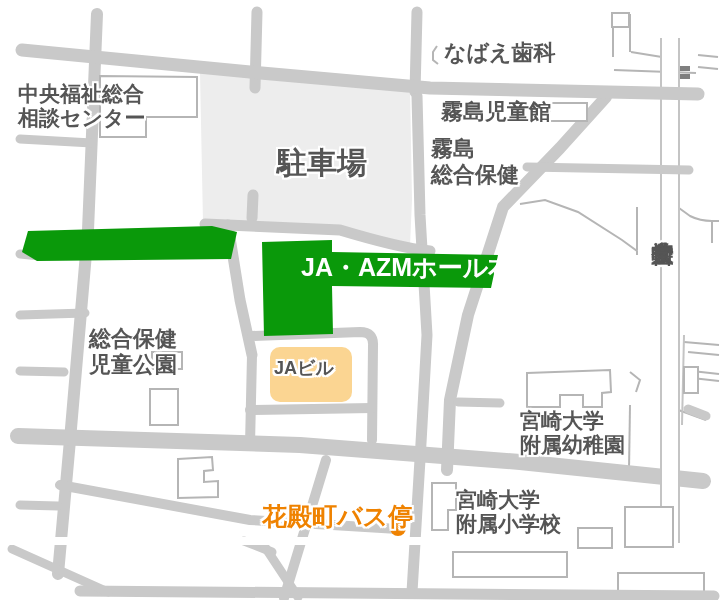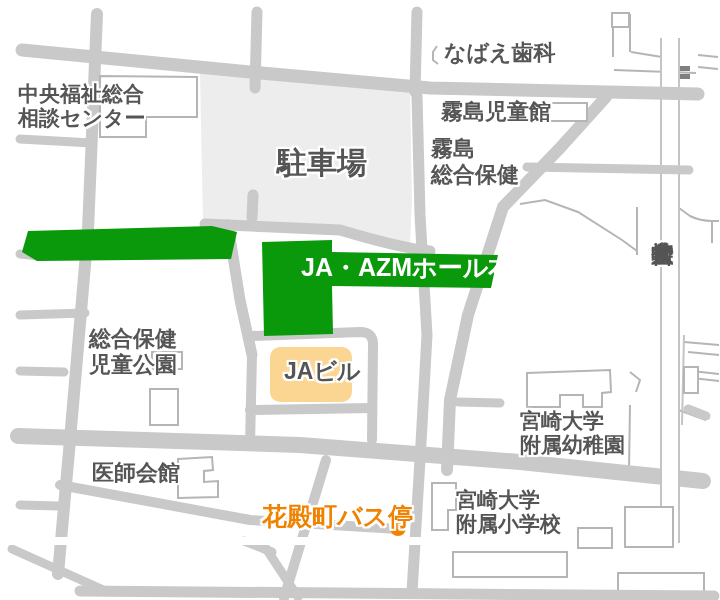--- a/index.html
+++ b/index.html
@@ -128,20 +128,19 @@
 相談センター</div>
   <div class="lbl" style="left:441px;top:99px;font-size:22px">霧島児童館</div>
   <div class="lbl" style="left:444px;top:40px;font-size:22px">なばえ歯科</div>
   <div class="lbl" style="left:431px;top:136px;font-size:22px">霧島
 総合保健</div>
   <div class="lbl" style="left:277px;top:146px;font-size:30px">駐車場</div>
   <div class="lbl green-txt" style="left:301px;top:253px;font-size:25px">JA・AZMホール本館</div>
   <div class="lbl vertical" style="left:650px;top:224px;font-size:22px;height:140px">宮崎公立大学</div>
   <div class="lbl" style="left:89px;top:326px;font-size:22px">総合保健
 児童公園</div>
-  <div class="lbl" style="left:284px;top:358px;font-size:23px">JAビル</div>
+  <div class="lbl" style="left:274px;top:358px;font-size:18px">JAビル</div>
   <div class="lbl" style="left:520px;top:409px;font-size:21px">宮崎大学
 附属幼稚園</div>
-  <div class="lbl" style="left:92px;top:460px;font-size:22px">医師会館</div>
   <div class="lbl" style="left:456px;top:488px;font-size:21px">宮崎大学
 附属小学校</div>
   <div class="lbl orange-txt" style="left:262px;top:502px;font-size:25px">花殿町バス停</div>
 </div>
 
 </body></html>

